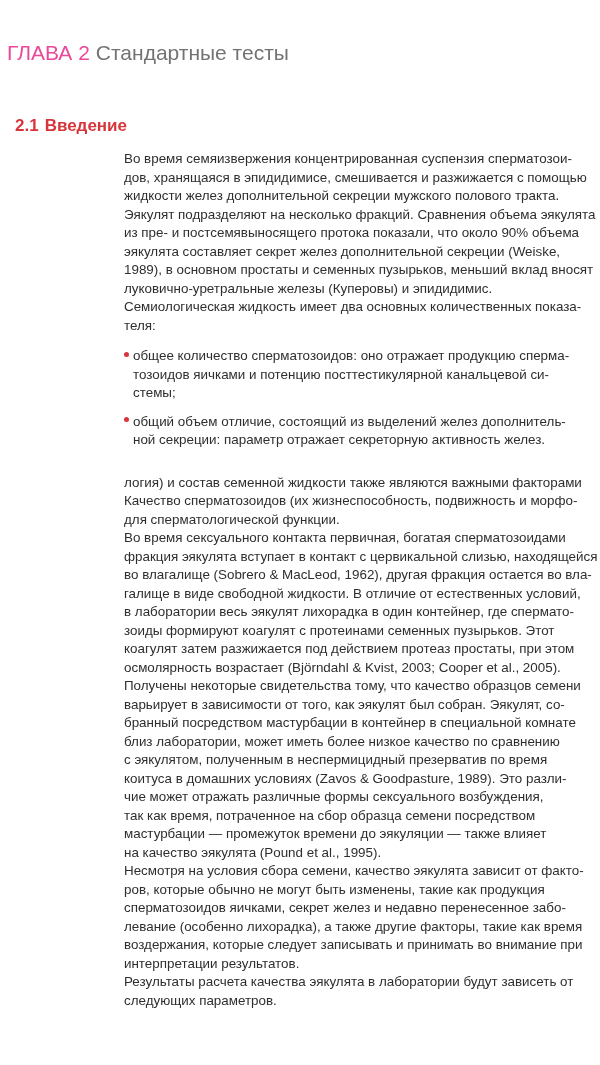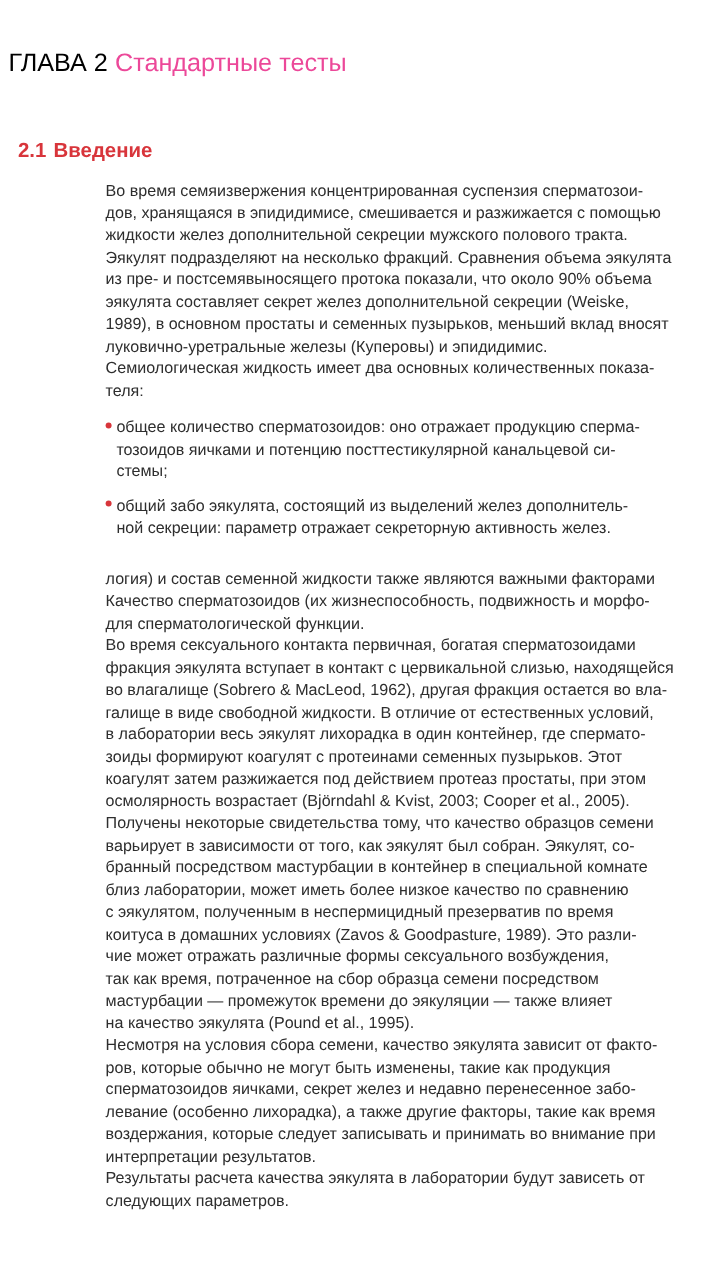--- a/index.html
+++ b/index.html
@@ -5,33 +5,33 @@
   html, body { margin: 0; padding: 0; background: #ffffff; }
   body {
     width: 600px; height: 1065px; position: relative; overflow: hidden;
     font-family: "Liberation Sans", "DejaVu Sans", sans-serif;
     color: #2a2a2a;
   }
   .chapter-title {
     position: absolute; left: 7px; top: 40px;
     font-size: 21px; line-height: 26px; white-space: nowrap;
   }
-  .chapter-label { color: #000000; }
-  .chapter-name { color: #ec4899; margin-left: 6px; }
+  .chapter-label { color: #ec4899; }
+  .chapter-name { color: #737373; margin-left: 6px; }
   .section-title {
     position: absolute; left: 7px; top: 107px;
     font-size: 17px; line-height: 22px; font-weight: bold; color: #d8353b;
     white-space: nowrap;
   }
   .section-title .num { margin-right: 6px; }
   .body-text {
     position: absolute; left: 88px; top: 150px; width: 508px;
     font-size: 13.4px; line-height: 18.5px; color: #2e2e2e;
   }
-  .line { white-space: nowrap; display: block; }
+  .line { white-space: nowrap; display: block; margin-left: 36px; }
   .gap-small { height: 5px; }
   .gap-para { height: 12px; }
   .bullet-item { position: relative; }
   .bullet-item .line.cont { padding-left: 9px; }
   .bullet-dot {
     display: inline-block; width: 5px; height: 5px; border-radius: 50%;
     background: #d8353b; margin-right: 4px; vertical-align: middle;
     position: relative; top: -2px;
   }
 </style>
@@ -65,21 +65,21 @@
   <div class="bullet-item">
     <span class="line"><span class="bullet-dot"></span><span>общее количество сперматозоидов: оно отражает продукцию сперма-</span></span>
     <span class="line cont">тозоидов яичками и потенцию посттестикулярной канальцевой си-</span>
     <span class="line cont">стемы;</span>
   </div>
 
   <div class="gap-small"></div>
   <div class="gap-small"></div>
 
   <div class="bullet-item">
-    <span class="line"><span class="bullet-dot"></span><span>общий забо эякулята, состоящий из выделений желез дополнитель-</span></span>
+    <span class="line"><span class="bullet-dot"></span><span>общий объем отличие, состоящий из выделений желез дополнитель-</span></span>
     <span class="line cont">ной секреции: параметр отражает секреторную активность желез.</span>
   </div>
 
   <div class="gap-para"></div>
   <div class="gap-para"></div>
 
   <div>
     <span class="line">логия) и состав семенной жидкости также являются важными факторами</span>
     <span class="line">Качество сперматозоидов (их жизнеспособность, подвижность и морфо-</span>
     <span class="line">для сперматологической функции.</span>

